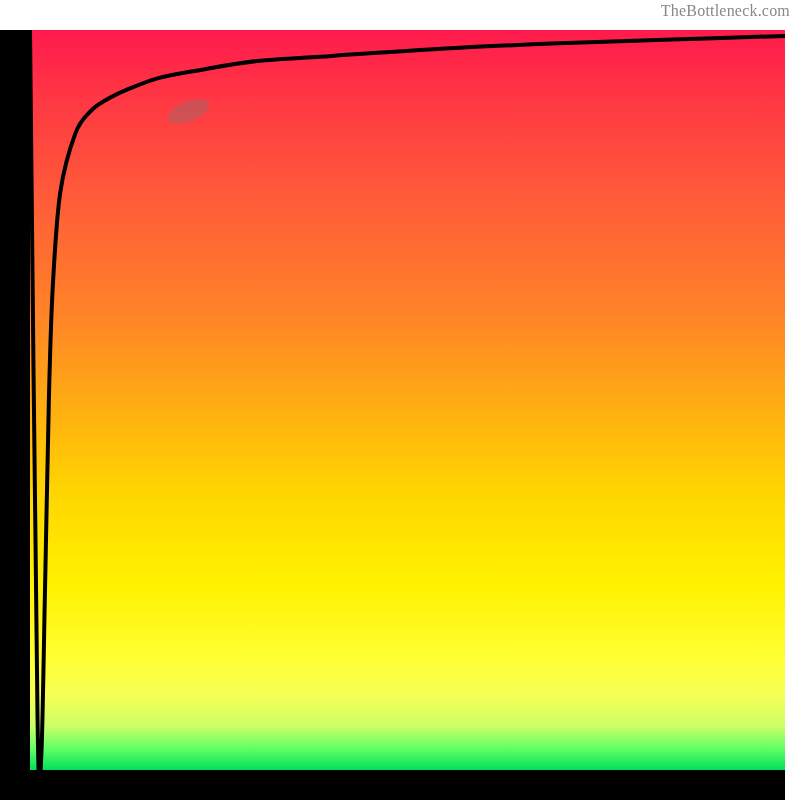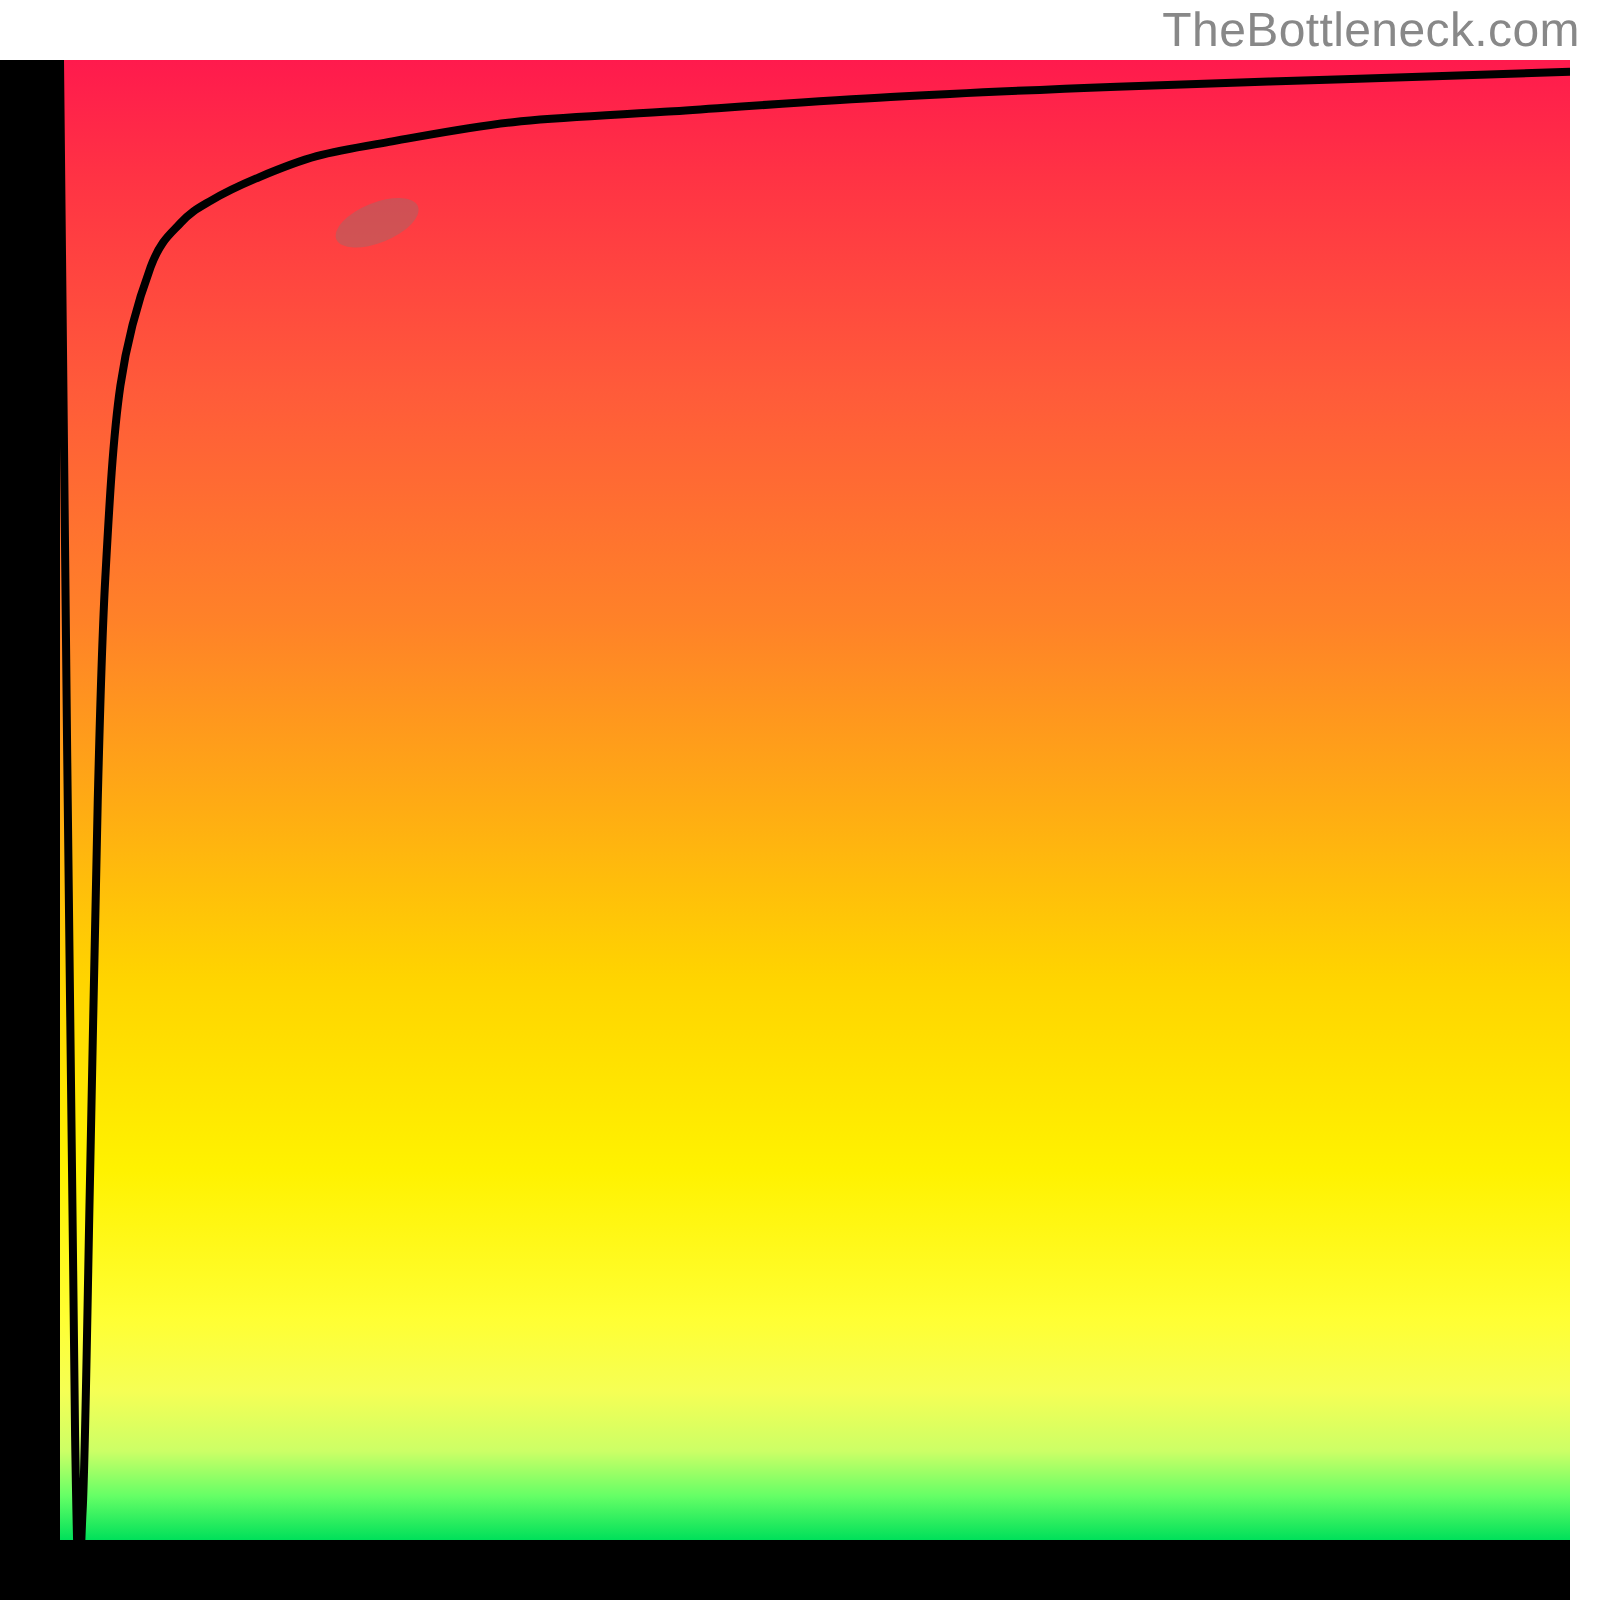--- a/index.html
+++ b/index.html
@@ -13,23 +13,23 @@
   }
   .stage {
     position: relative;
     width: 800px;
     height: 800px;
   }
   .attribution {
     position: absolute;
     top: 2px;
     right: 10px;
-    font-size: 24px;
+    font-size: 16px;
     color: #888;
-    font-family: Liberation Sans, sans-serif;
+    font-family: Liberation Serif, serif;
     letter-spacing: 0.2px;
   }
   .plot-area {
     position: absolute;
     left: 30px;
     top: 30px;
     width: 755px;
     height: 740px;
     
     background: linear-gradient(to bottom,

